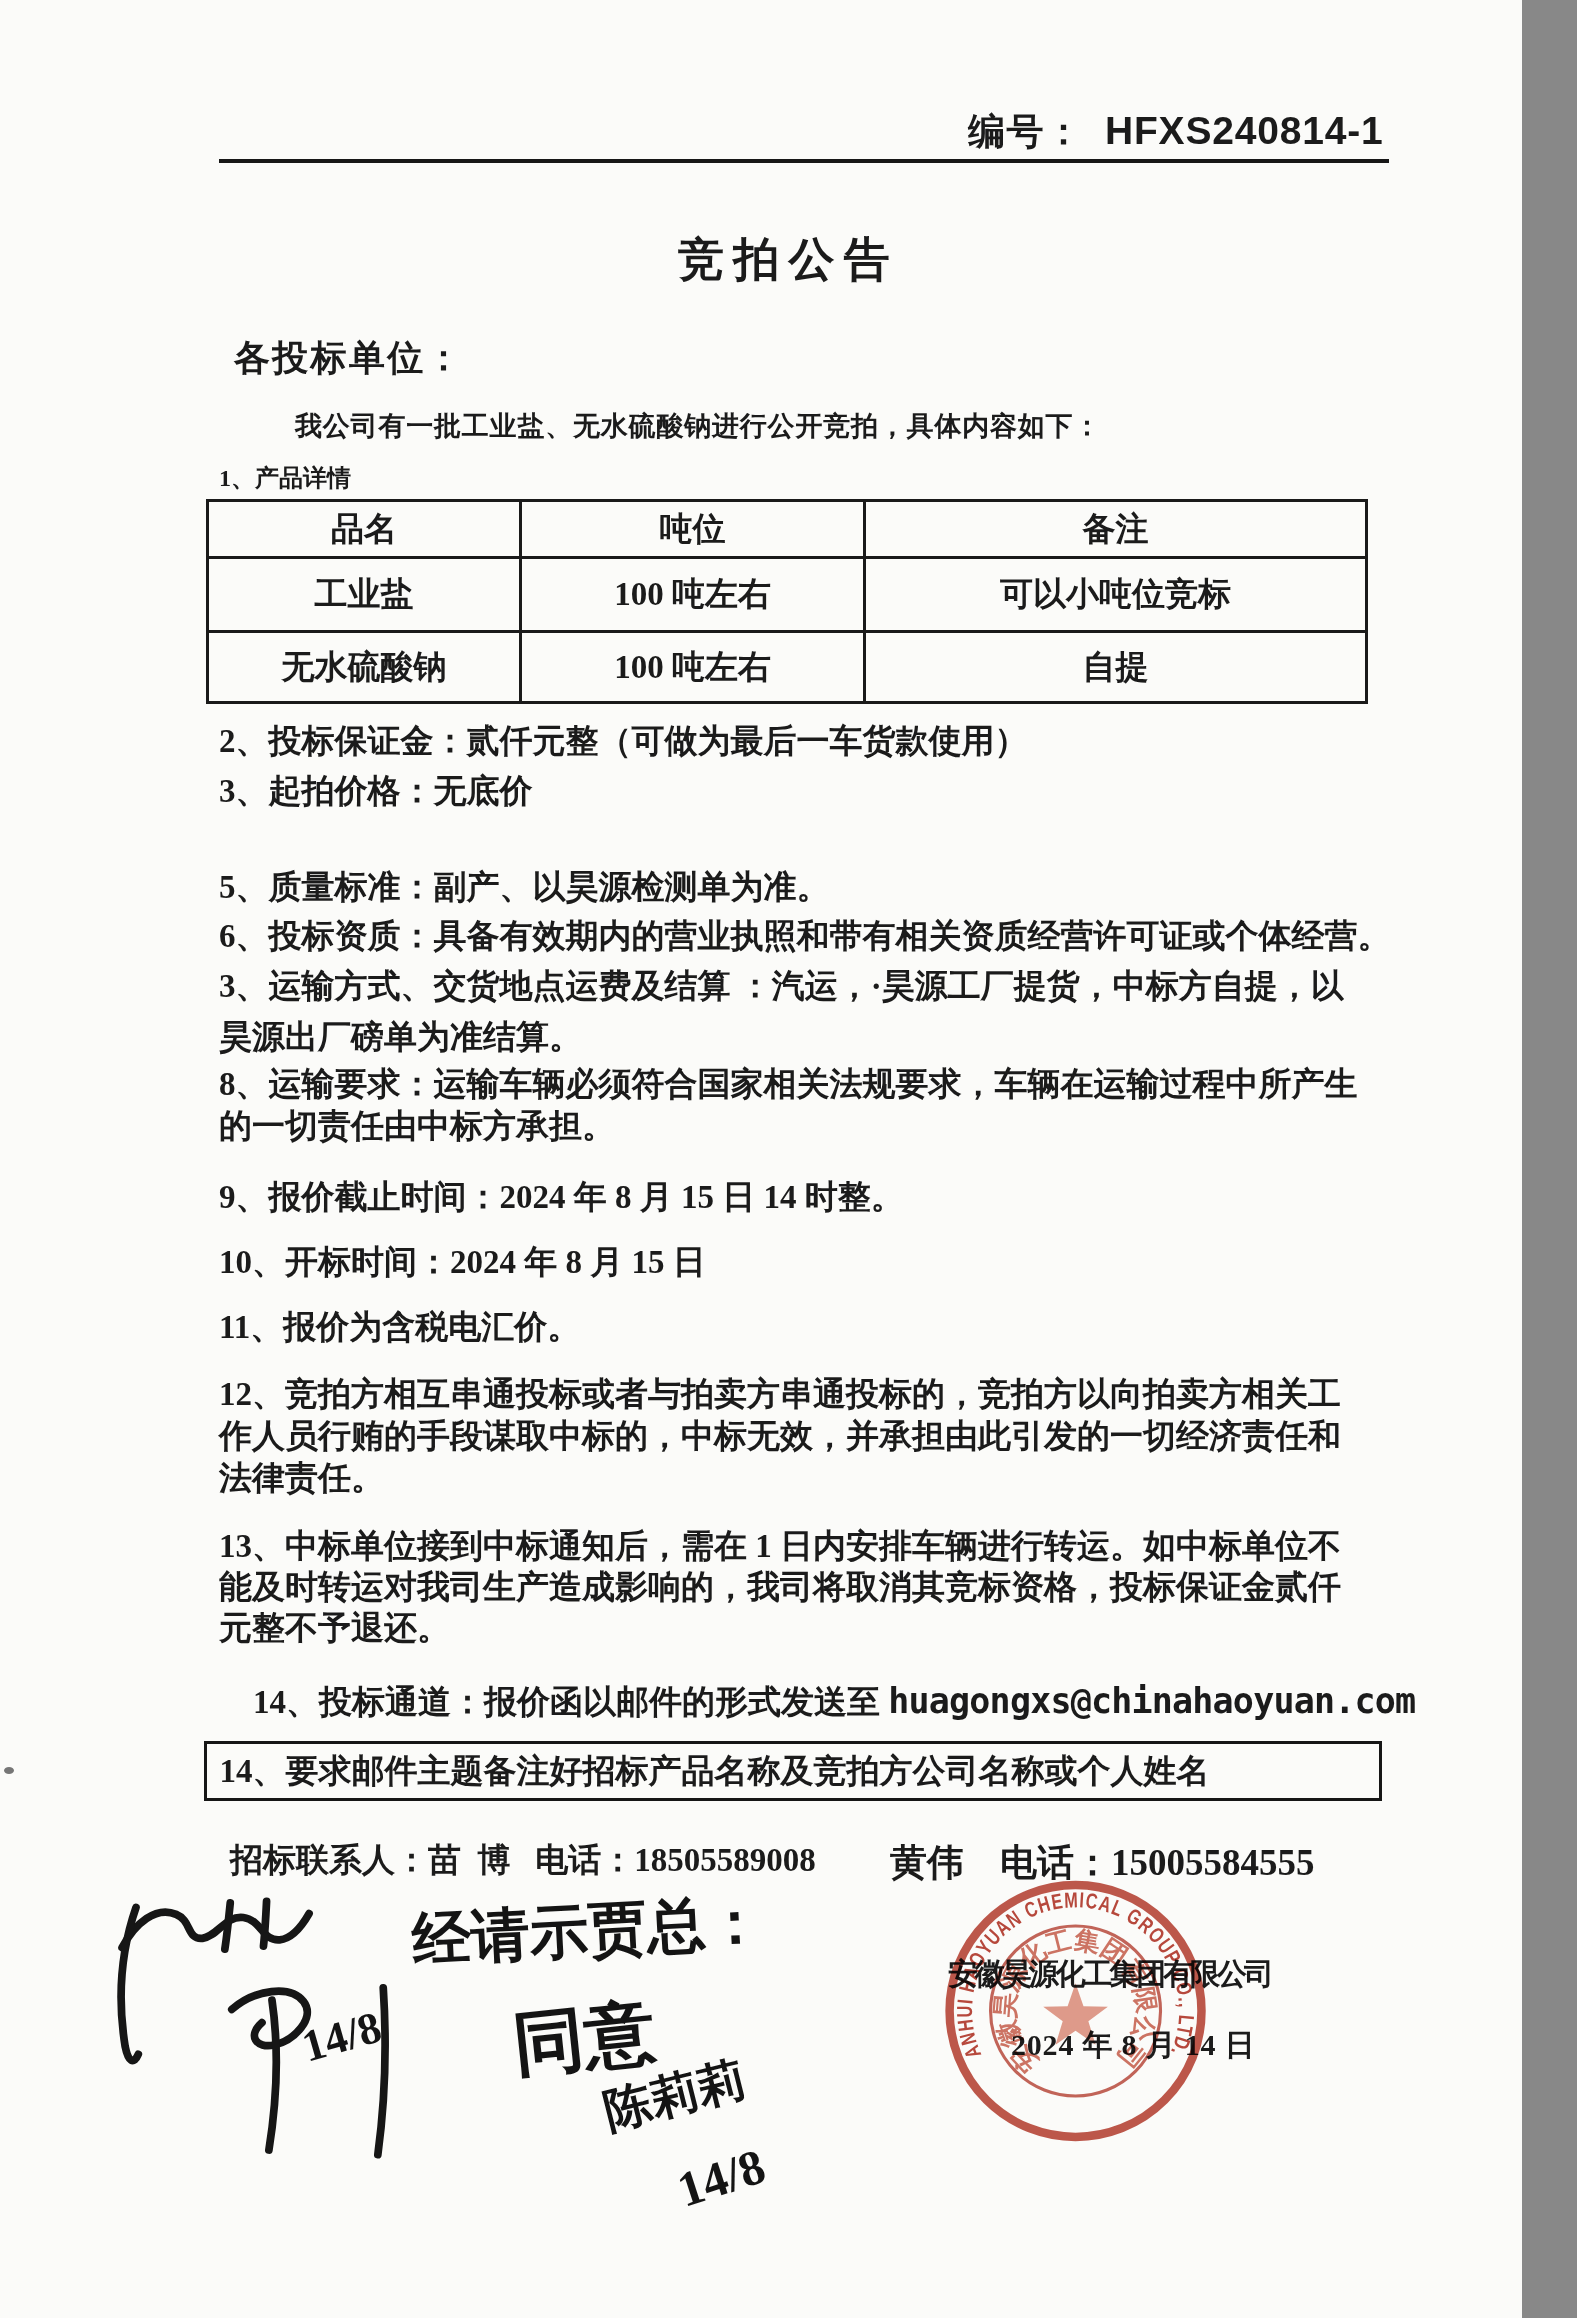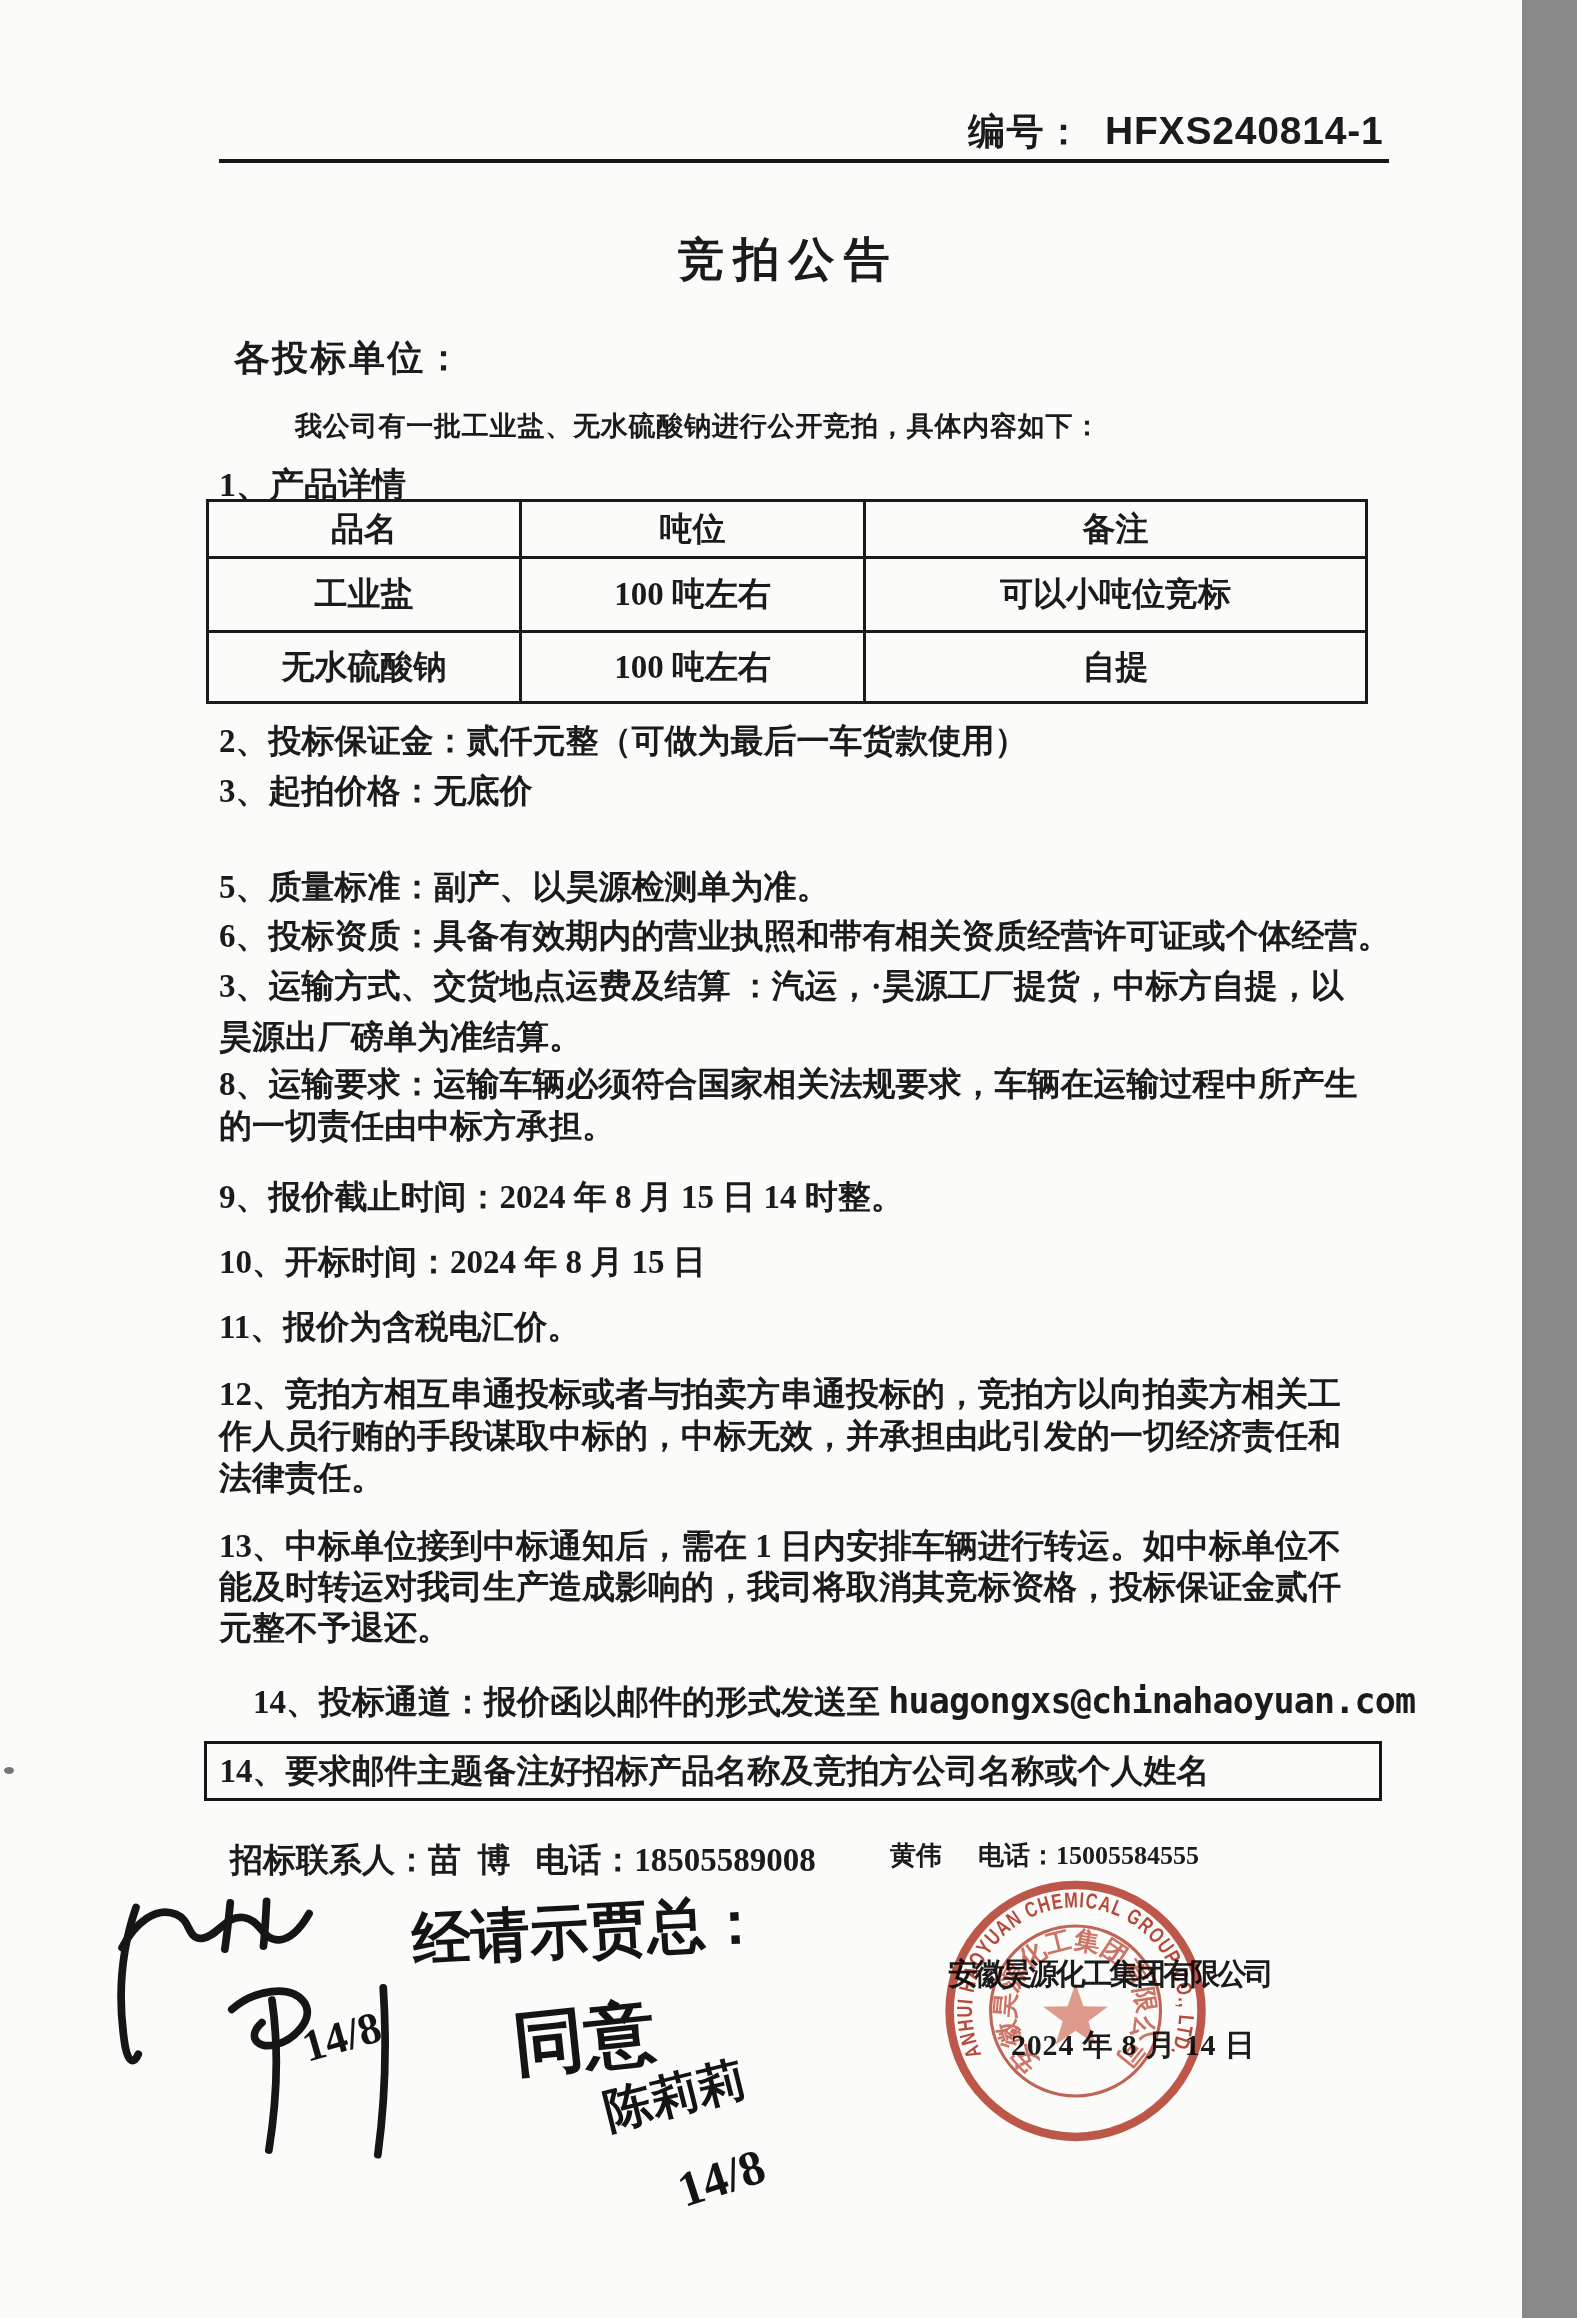--- a/index.html
+++ b/index.html
@@ -10,21 +10,21 @@
     color:#1b1b1b; overflow:hidden;
   }
   
   .doc-no { position:absolute; top:107px; left:968px; font-size:37px; font-weight:700; letter-spacing:1.5px; white-space:pre; }
   .doc-no .code { font-family:"Liberation Sans","DejaVu Sans",sans-serif; font-size:39px; letter-spacing:0.8px; }
   .head-rule { position:absolute; top:159px; left:219px; width:1170px; height:3.9px; background:#171717; }
   
   .title { position:absolute; top:229px; left:0; width:1577px; text-align:center; font-size:46px; font-weight:700; letter-spacing:9.3px; }
   .salutation { position:absolute; top:334px; left:234px; font-size:36px; font-weight:700; letter-spacing:2.3px; }
   .intro { position:absolute; top:408px; left:295px; font-size:27px; font-weight:600; letter-spacing:0.8px; }
-  .sec1 { position:absolute; top:462px; left:219px; font-size:34px; font-weight:600; }
+  .sec1 { position:absolute; top:462px; left:219px; font-size:24px; font-weight:600; }
   
   table.products { position:absolute; top:499px; left:206px; width:1159px; border-collapse:collapse; table-layout:fixed; }
   table.products td,table.products th { border:3.1px solid #1a1a1a; text-align:center; vertical-align:middle; font-size:33px; font-weight:600; padding:0; }
   table.products tr.hd { height:57px; }
   table.products tr.r1 { height:74px; }
   table.products tr.r2 { height:71px; }
   col.c1 { width:313px; } col.c2 { width:344px; } col.c3 { width:502px; }
   
   .it { position:absolute; left:219px; font-size:33px; font-weight:600; white-space:pre; line-height:49px; }
   .it2 { top:717px; } .it3 { top:767px; } .it4 { top:815px; } .it5 { top:863px; }
@@ -32,21 +32,21 @@
   .it8 { top:1063px; line-height:42px; }
   .it9 { top:1173px; } .it10 { top:1238px; } .it11 { top:1303px; }
   .it12 { top:1373px; line-height:42px; }
   .it13 { top:1526px; line-height:41px; }
   .it14 { top:1677px;margin-left:34px; }
   .email { font-family:"DejaVu Sans Mono","Liberation Mono",monospace; font-weight:700; font-size:35px; letter-spacing:-0.8px; }
   
   .boxed { position:absolute; top:1741px; left:204px; width:1178px; height:60px; border:3.9px solid #161616; box-sizing:border-box; display:flex; align-items:center; padding-left:12.4px; font-size:33px; font-weight:700; }
   
   .contact-left { position:absolute; top:1838px; left:230px; font-size:33px; font-weight:600; white-space:pre; }
-  .contact-right { position:absolute; top:1838px; left:890px; font-size:26px; font-weight:600; white-space:pre; }
+  .contact-right { position:absolute; top:1838px; left:890px; font-size:37px; font-weight:600; white-space:pre; }
   .contact-right .gap { display:inline-block; width:36px; }
   
   .stamp-company { position:absolute; top:1954px; left:948px; font-size:30px; font-weight:600; letter-spacing:-3.1px; }
   .stamp-date { position:absolute; top:2025px; left:1011px; font-size:30px; font-weight:600; letter-spacing:0.8px; white-space:pre; }
   
   .artifact-dot { position:absolute; left:3.9px; top:1767px; width:10px; height:7px; background:#4a4a4a; border-radius:50%; opacity:.75; }
   
   svg.overlay { position:absolute; left:0; top:0; pointer-events:none; }
   .hw-text { font-family:"Liberation Serif","DejaVu Serif",serif; font-weight:700; fill:#141414; }
   .stamp-g { mix-blend-mode:multiply; opacity:.9; }

